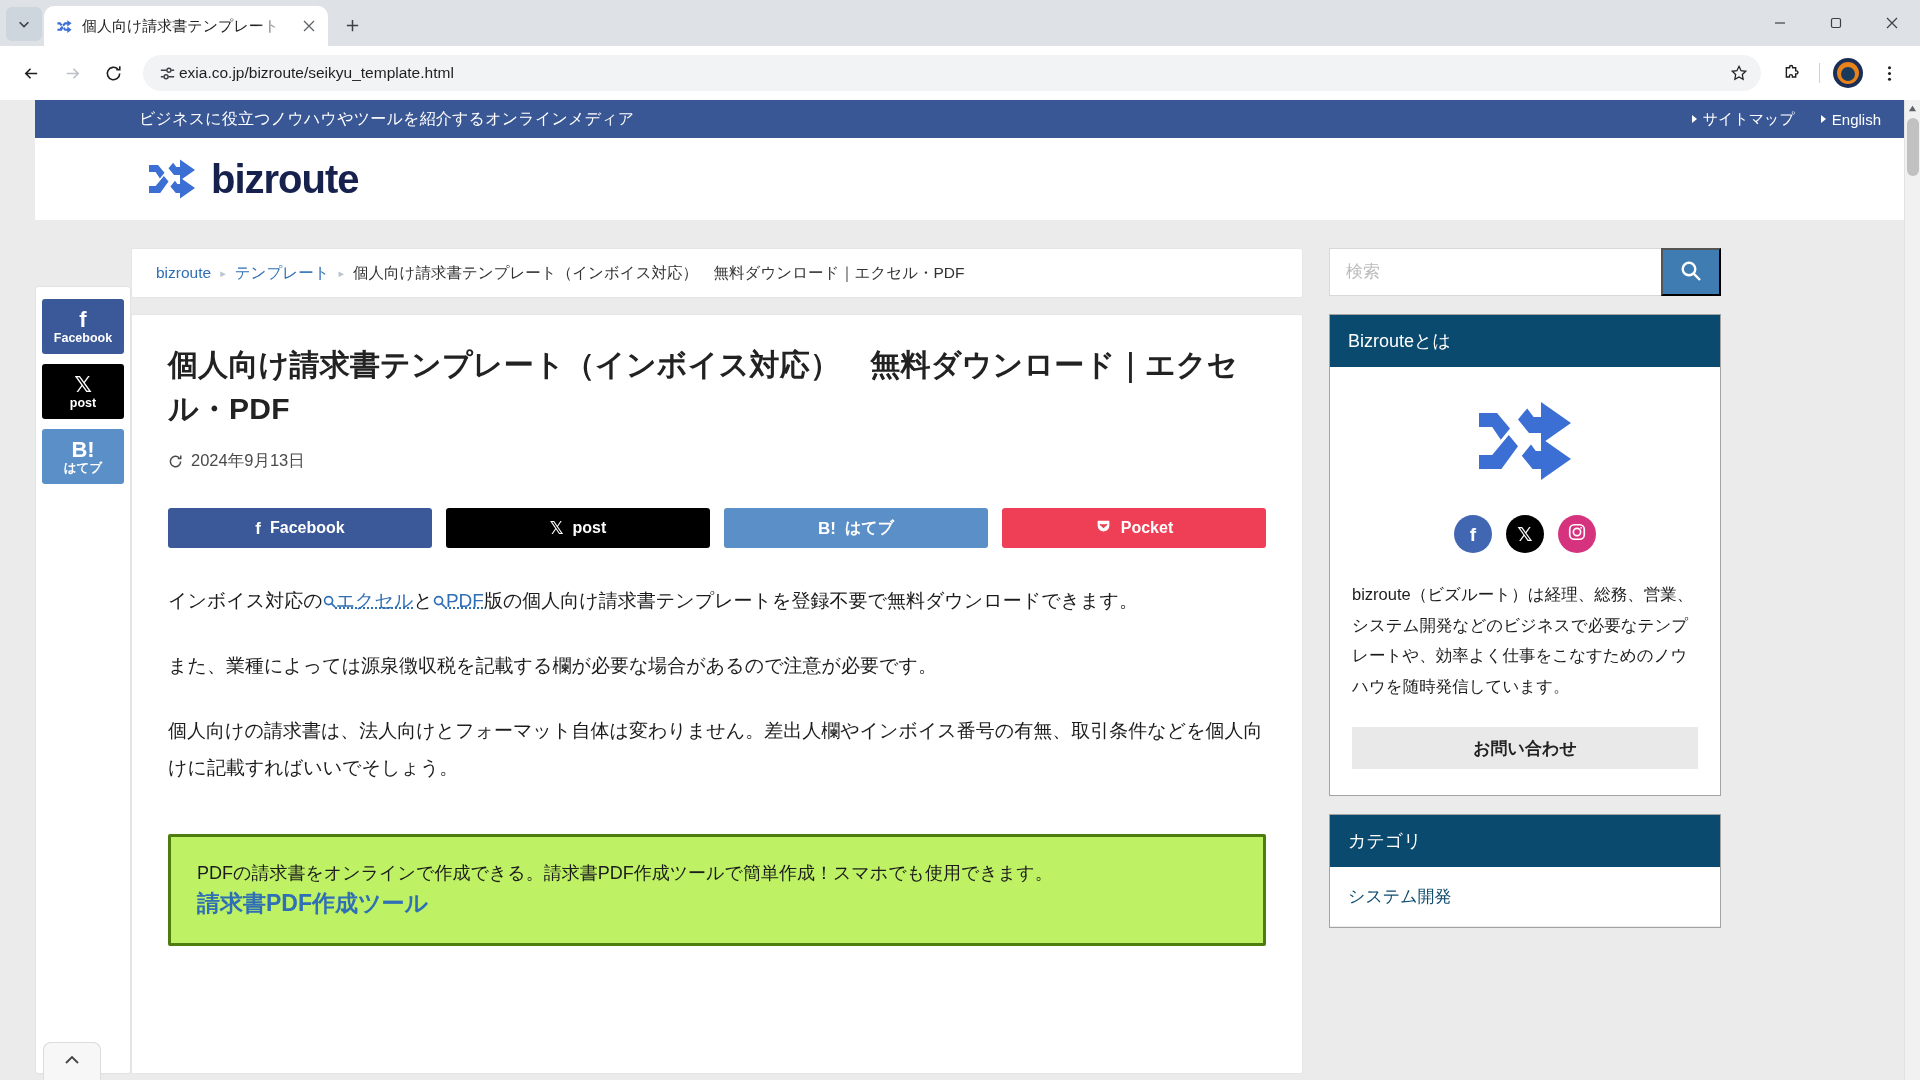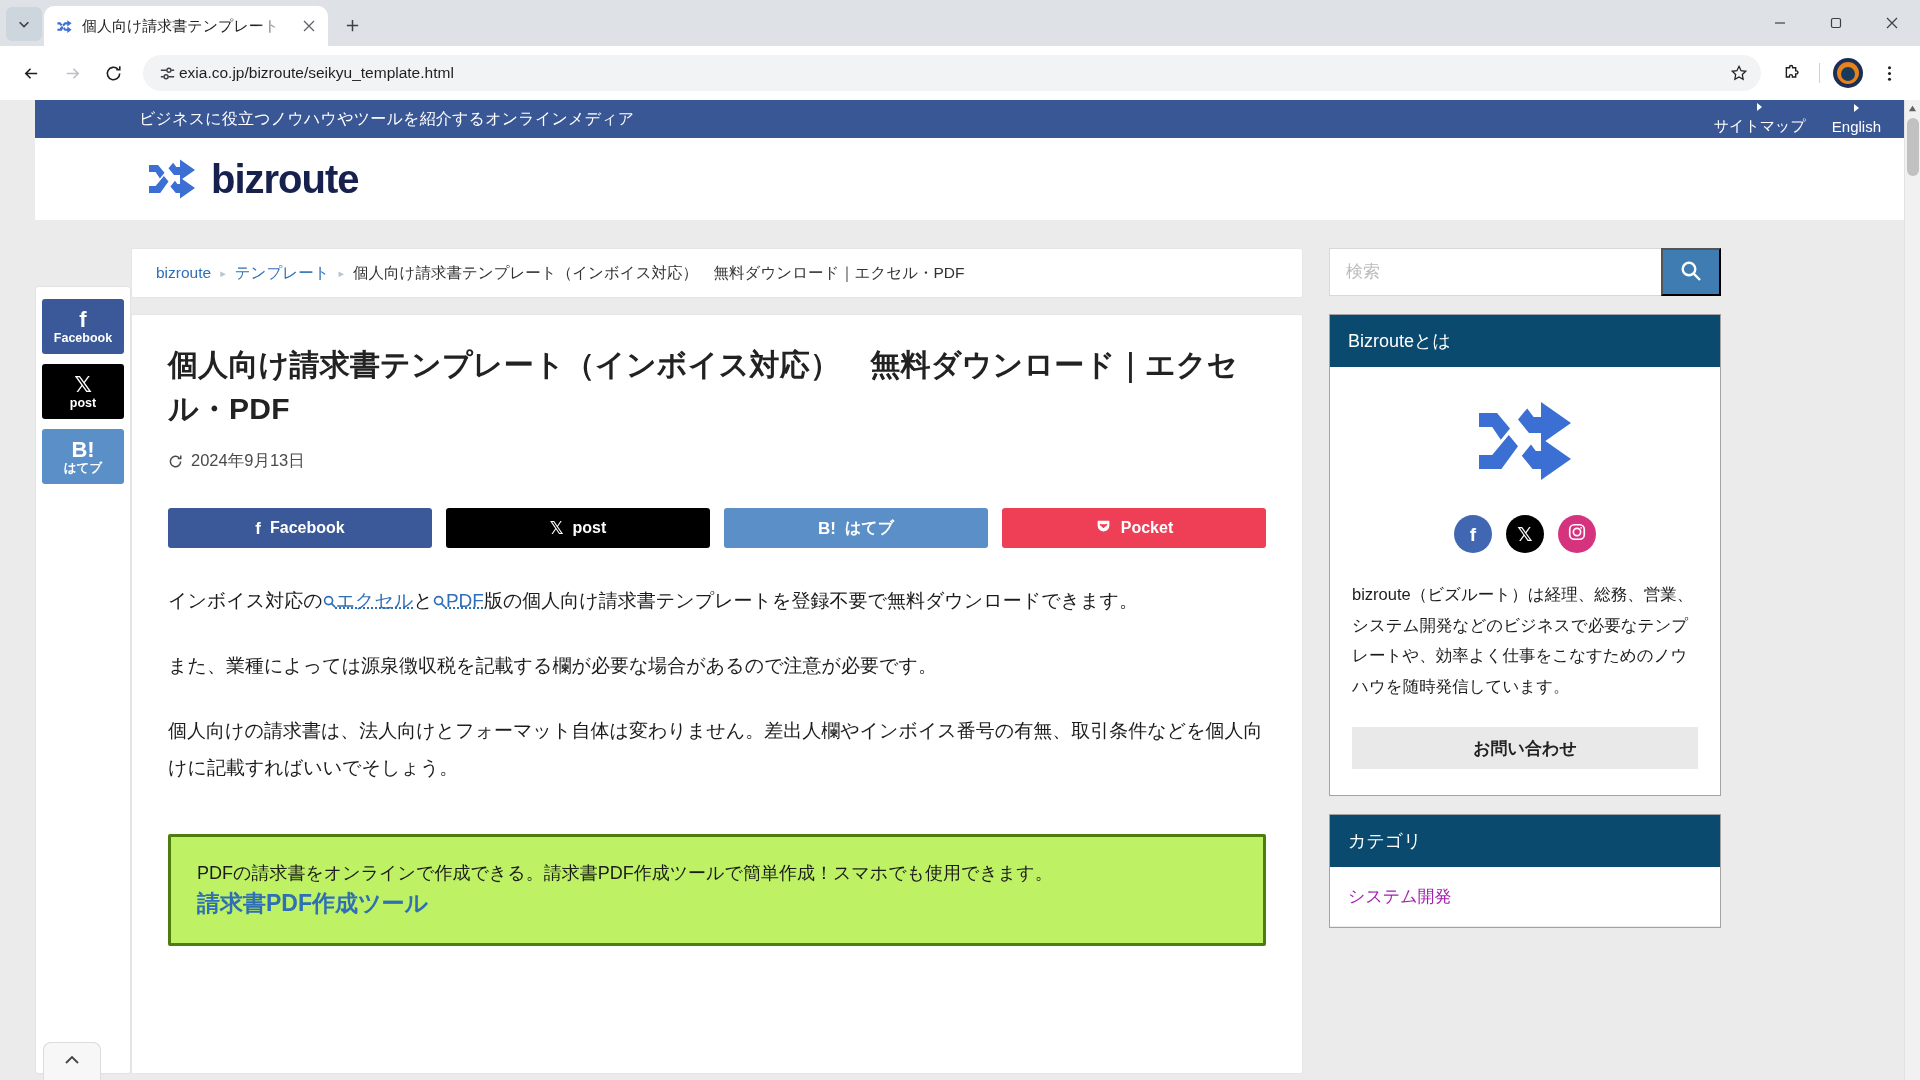--- a/index.html
+++ b/index.html
@@ -69,21 +69,21 @@
   .avatar-inner::after { content: ""; position: absolute; left: 4px; top: 5px; width: 14px; height: 14px; border-radius: 50%; background: #1a3a5c; }
 
   
   .viewport { flex: 1 1 auto; position: relative; overflow: hidden; background: #ebebeb; }
   .page { width: 1904px; height: 100%; position: relative; overflow: hidden; background: #ebebeb; margin-left: 35px; }
 
   
   .site-topbar { height: 38px; background: #3a5795; display: flex; align-items: center; padding: 0 28px 0 0; }
   .site-tagline { color: #ffffff; font-size: 16px; margin-left: 104px; letter-spacing: .2px; }
   .topbar-links { margin-left: auto; display: flex; gap: 26px; align-items: center; padding-right: 30px; }
-  .topbar-link { color: #ffffff; font-size: 15px; display: flex; align-items: center; gap: 6px; flex-direction: column; }
+  .topbar-link { color: #ffffff; font-size: 15px; display: flex; align-items: center; gap: 6px; }
   .caret-r { width: 0; height: 0; border-left: 5px solid #ffffff; border-top: 4px solid transparent; border-bottom: 4px solid transparent; }
 
   
   .site-header { height: 82px; background: #ffffff; display: flex; align-items: center; }
   .logo-wrap { margin-left: 112px; display: flex; align-items: center; gap: 14px; }
   .logo-mark { width: 50px; height: 40px; }
   .logo-text { font-size: 40px; font-weight: bold; color: #16214e; letter-spacing: -1px; line-height: 1; }
 
   
   .content { display: flex; padding: 28px 0 0 0; gap: 0; }
@@ -154,21 +154,21 @@
   .widget-body { padding: 26px 22px 26px 22px; }
   .about-logo { display: flex; justify-content: center; margin: 8px 0 30px 0; }
   .social-circles { display: flex; justify-content: center; gap: 14px; margin-bottom: 26px; }
   .circle { width: 38px; height: 38px; border-radius: 50%; display: flex; align-items: center; justify-content: center; color: #ffffff; }
   .circle .cg { font-size: 19px; font-weight: bold; line-height: 1; }
   .about-text { font-size: 16.5px; line-height: 1.85; color: #1c1c1c; }
   .contact-btn {
     margin-top: 26px; height: 42px; background: #e9e9e9; display: flex;
     align-items: center; justify-content: center; font-size: 17px; font-weight: bold; color: #222;
   }
-  .cat-item { padding: 18px 18px; font-size: 17px; color: #a21caf; border-bottom: 1px solid #ededed; }
+  .cat-item { padding: 18px 18px; font-size: 17px; color: #0c4a6e; border-bottom: 1px solid #ededed; }
 
   
   .to-top {
     position: absolute; left: 8px; bottom: 0; width: 58px; height: 38px;
     background: #f7f7f7; border: 1px solid #dcdcdc; border-bottom: none;
     border-radius: 8px 8px 0 0; display: flex; align-items: center; justify-content: center; color: #444;
   }
   .to-top svg { width: 20px; height: 20px; }
 
   

